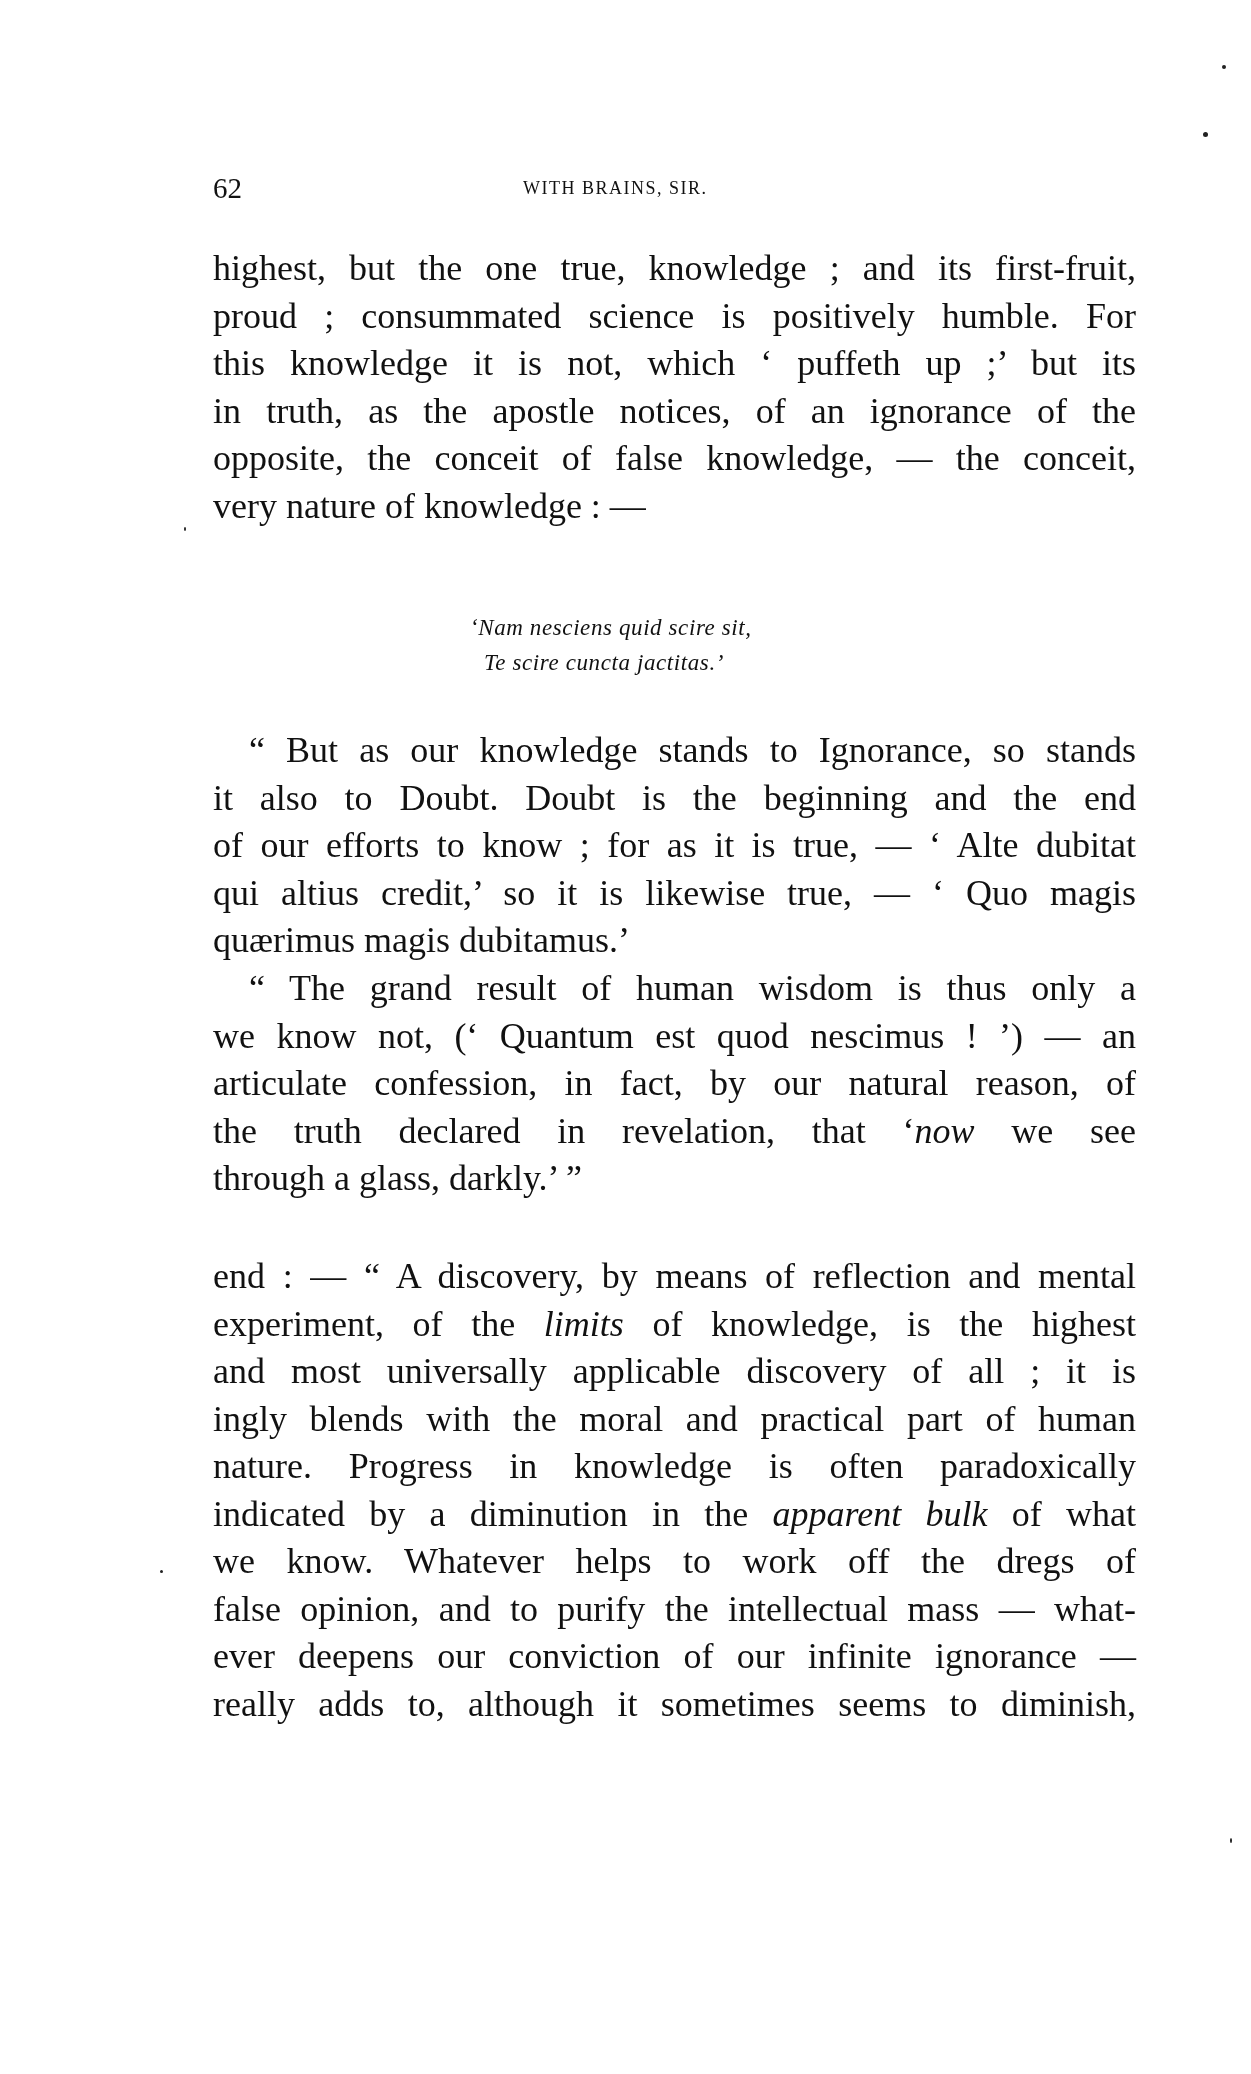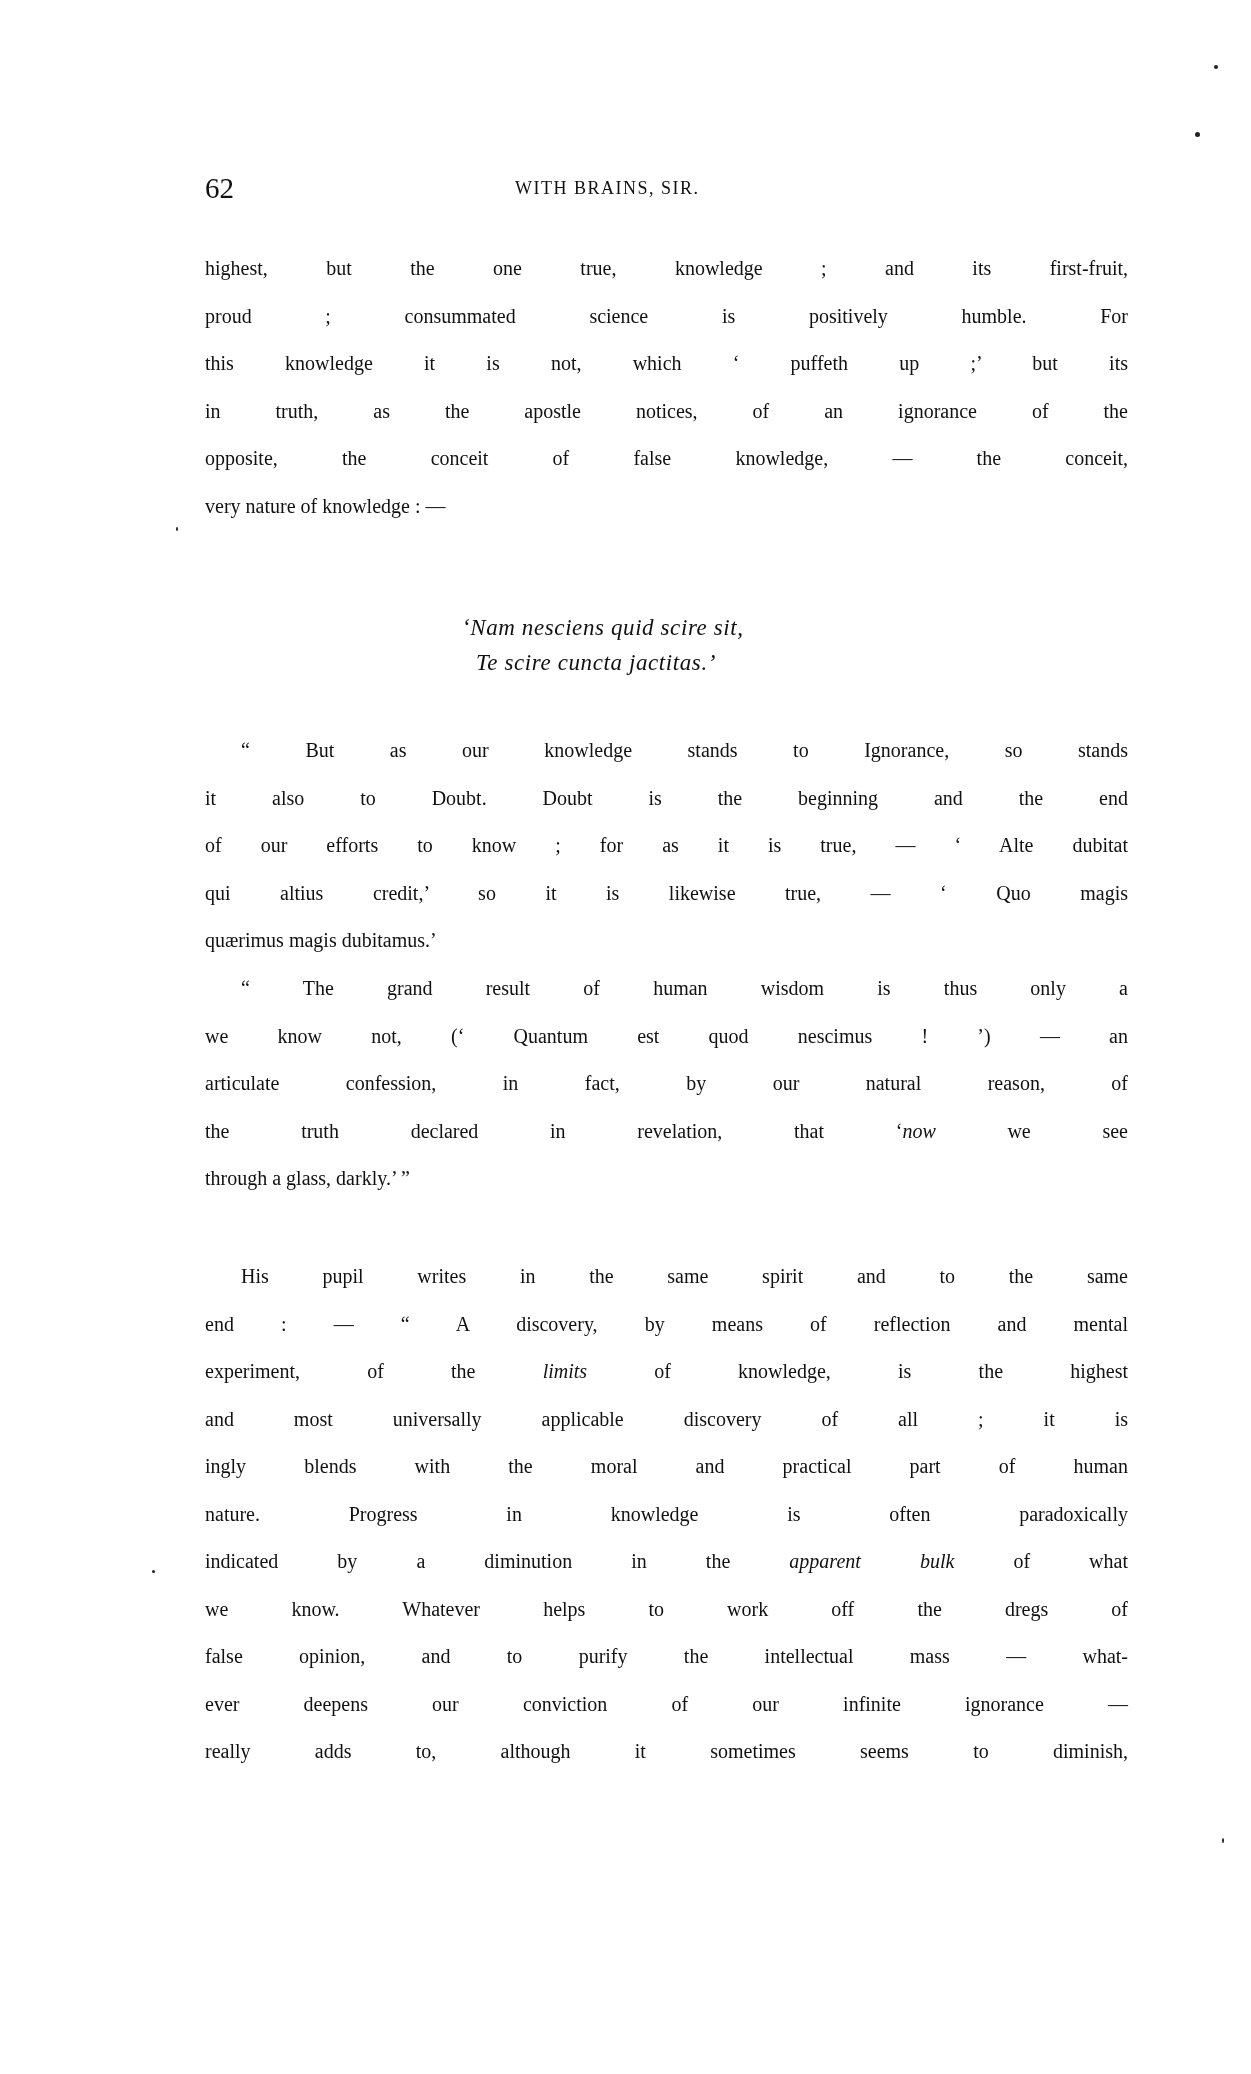--- a/index.html
+++ b/index.html
@@ -10,21 +10,21 @@
     body {
       width: 1251px;
       height: 2074px;
       position: relative;
       overflow: hidden;
       font-family: "Liberation Serif", "DejaVu Serif", serif;
       color: #111111;
     }
     .page {
       position: absolute;
-      left: 0; top: 0;
+      left: 8px; top: 0;
       width: 1027px;
       height: 2074px;
     }
     .running-head {
       position: absolute;
       left: 205px;
       top: 170px;
       width: 923px;
       height: 36px;
     }
@@ -40,21 +40,21 @@
       left: 310px;
       top: 0;
       font-size: 18px;
       line-height: 36px;
       letter-spacing: 1.5px;
     }
     .body-text {
       position: absolute;
       left: 205px;
       width: 923px;
-      font-size: 20px;
+      font-size: 36px;
       line-height: 47.5px;
     }
     .line {
       display: block;
       height: 47.5px;
       white-space: nowrap;
       text-align: justify;
       text-align-last: justify;
       overflow: visible;
     }
@@ -120,21 +120,20 @@
 
   <div class="body-text block-3">
     <span class="line indent">“ The grand result of human wisdom is thus only a</span>
     <span class="line">we know not, (‘ Quantum est quod nescimus ! ’) — an</span>
     <span class="line">articulate confession, in fact, by our natural reason, of</span>
     <span class="line"><span>the truth declared in revelation, that ‘</span><em>now</em><span> we see</span></span>
     <span class="line last">through a glass, darkly.’ ”</span>
   </div>
 
   <div class="body-text block-4">
-    <span class="line indent">His pupil writes in the same spirit and to the same</span>
     <span class="line">end : — “ A discovery, by means of reflection and mental</span>
     <span class="line"><span>experiment, of the </span><em>limits</em><span> of knowledge, is the highest</span></span>
     <span class="line">and most universally applicable discovery of all ; it is</span>
     <span class="line">ingly blends with the moral and practical part of human</span>
     <span class="line">nature.  Progress in knowledge is often paradoxically</span>
     <span class="line"><span>indicated by a diminution in the </span><em>apparent bulk</em><span> of what</span></span>
     <span class="line">we know.  Whatever helps to work off the dregs of</span>
     <span class="line">false opinion, and to purify the intellectual mass — what-</span>
     <span class="line">ever deepens our conviction of our infinite ignorance —</span>
     <span class="line">really adds to, although it sometimes seems to diminish,</span>

